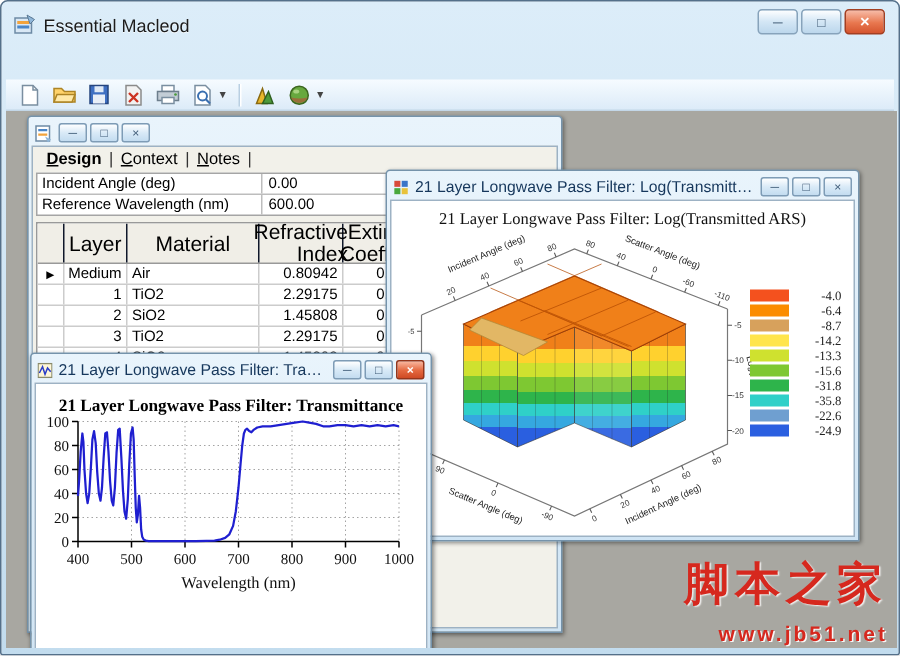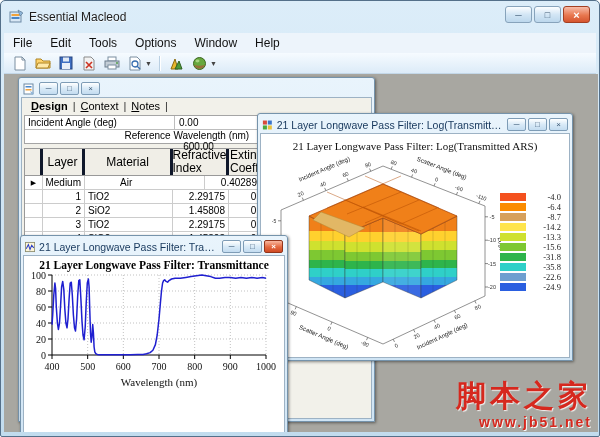--- a/index.html
+++ b/index.html
@@ -41,48 +41,48 @@
   .wbtn.close-active{background:linear-gradient(#f9b79f,#e4683f 55%,#cf4a24);border-color:#93351b;color:#fff;font-weight:bold;}
   .wbody{position:relative;background:#f2f1ea;border:1px solid #9db2c4;overflow:hidden;box-sizing:border-box;}
   #design-win{left:14px;top:3px;width:357px;height:345px;z-index:1;}
   #design-win .wbody{height:322px;}
   .tabstrip{height:16px;display:flex;align-items:center;padding-left:6px;font-size:11px;color:#000;}
   .tab{padding:1px 3px;}
   .tab.active{font-weight:bold;}
   .tabsep{padding:1px 2px;color:#333;}
   .fields{margin:1px 2px 4px 2px;border:1px solid #a5a5a5;background:#fff;}
   .frow{display:flex;height:13px;border-bottom:1px solid #bdbdbd;font-size:10px;align-items:center;}
-  .frow:last-child{border-bottom:none;flex-direction:column;}
+  .frow:last-child{border-bottom:none;}
   .flabel{width:150px;padding-left:3px;border-right:1px solid #bdbdbd;height:100%;display:flex;align-items:center;box-sizing:border-box;}
   .fvalue{flex:1;padding-left:4px;}
   .grid{margin:0 2px;border:1px solid #999;background:#fff;font-size:10px;overflow:hidden;}
   .ghead{display:flex;background:#f0eee7;border-bottom:1px solid #999;}
-  .hcell{border-right:3px solid #0f172a;height:26px;display:flex;align-items:center;justify-content:center;
-    text-align:left;font-size:12px;line-height:1.05;padding:0 1px;box-sizing:border-box;flex:0 0 auto;}
+  .hcell{border-right:1px solid #0f172a;height:26px;display:flex;align-items:center;justify-content:center;
+    text-align:right;font-size:14px;line-height:1.05;padding:0 1px;box-sizing:border-box;flex:0 0 auto;}
   .grow{display:flex;border-bottom:1px solid #cccccc;height:13px;}
   .gcell{border-right:1px solid #cccccc;display:flex;align-items:center;padding:0 3px;
     box-sizing:border-box;overflow:hidden;white-space:nowrap;flex:0 0 auto;}
   #plot3d-win{left:253px;top:39px;width:316px;height:248px;z-index:2;}
   #plot3d-win .wbody{background:#fff;height:225px;}
   .p3title{text-align:center;font-family:"Liberation Serif",serif;font-size:11px;color:#111;margin-top:6px;}
   #surf3d{position:absolute;left:0;top:18px;}
   #legend3d{position:absolute;right:8px;top:58px;}
   .lrow{display:flex;align-items:center;height:10px;}
   .lswatch{width:26px;height:8px;margin-right:5px;}
   .llabel{font-family:"Liberation Serif",serif;font-size:8.5px;color:#222;width:30px;text-align:right;}
   #trans-win{left:16px;top:161px;width:268px;height:215px;z-index:3;}
   #trans-win .wbody{background:#fff;height:192px;}
-  .t2title{font-family:"Liberation Serif",serif;font-weight:bold;font-size:11.5px;text-align:center;margin-top:3px;color:#000;}
+  .t2title{font-family:"Liberation Serif",serif;font-weight:bold;font-size:11.5px;text-align:center;margin-top:9px;color:#000;}
   .t2cap{font-family:"Liberation Serif",serif;font-size:11px;margin:12px 0 0 16px;color:#111;}
   #transplot{display:block;margin-top:0px;}
   
   #wm{position:absolute;right:6px;bottom:3px;text-align:right;color:#d6281e;line-height:1;}
   #wm1{font-size:30px;font-weight:bold;font-family:"Liberation Serif",serif;letter-spacing:4px;
     text-shadow:1px 1px 1px rgba(255,255,255,.85);}
-  #wm2{font-size:14px;font-weight:bold;letter-spacing:2px;margin-top:4px;
+  #wm2{font-size:14px;font-weight:bold;letter-spacing:2px;margin-top:10px;
     text-shadow:1px 1px 0 rgba(255,255,255,.9);}
 </style>
 </head>
 <body>
 
 <div id="main">
 
   <div class="mtitlebar">
     <svg class="appicon" width="15" height="15" viewBox="0 0 15 15">
       <rect x="1" y="3" width="11" height="10" fill="#d9e8f5" stroke="#6d8aa5"></rect>
@@ -91,28 +91,20 @@
       <path d="M9 1 L14 4 L11 7 Z" fill="#8fb6d9" stroke="#55748f" stroke-width="0.6"></path>
     </svg>
     <span class="mtitle">Essential Macleod</span>
     <span class="mbtns">
       <span class="mbtn">─</span>
       <span class="mbtn">□</span>
       <span class="mbtn close">×</span>
     </span>
   </div>
 
-  <div class="menubar" id="menubar">
-      <span class="mitem">File</span>
-      <span class="mitem">Edit</span>
-      <span class="mitem">Tools</span>
-      <span class="mitem">Options</span>
-      <span class="mitem">Window</span>
-      <span class="mitem">Help</span>
-    </div>
 
   <div class="toolbar">
     <span class="tbtn">
       <svg width="14" height="15" viewBox="0 0 14 15">
           <path d="M2 1 H9 L12 4 V14 H2 Z" fill="#fff" stroke="#7a8ea0"></path>
           <path d="M9 1 L9 4 L12 4" fill="none" stroke="#7a8ea0"></path>
         </svg>
     </span>
     <span class="tbtn">
       <svg width="16" height="14" viewBox="0 0 16 14">
@@ -207,22 +199,22 @@
               <div class="hcell" style="width: 42px;">Layer</div>
               <div class="hcell" style="width: 88px;">Material</div>
               <div class="hcell" style="width: 56px;">Refractive Index</div>
               <div class="hcell" style="width: 62px;">Extinction Coefficient</div>
               <div class="hcell" style="width: 78px;">Thickness</div>
             </div>
           <div id="grows">
               <div class="grow">
                 <div class="gcell" style="width: 18px; justify-content: center; font-size: 7px;">▶</div>
                 <div class="gcell" style="width: 42px; justify-content: flex-end;">Medium</div>
-                <div class="gcell" style="width: 88px; justify-content: flex-start; margin-left: 32px;">Air</div>
-                <div class="gcell" style="width: 56px; justify-content: flex-end;">0.40289</div>
+                <div class="gcell" style="width: 88px; justify-content: flex-start;">Air</div>
+                <div class="gcell" style="width: 56px; justify-content: flex-end;">0.80942</div>
                 <div class="gcell" style="width: 62px; justify-content: flex-end;">0.00000</div>
                 <div class="gcell" style="width: 78px; justify-content: flex-start;"></div>
               </div>
               <div class="grow">
                 <div class="gcell" style="width: 18px; justify-content: center;"></div>
                 <div class="gcell" style="width: 42px; justify-content: flex-end;">1</div>
                 <div class="gcell" style="width: 88px; justify-content: flex-start;">TiO2</div>
                 <div class="gcell" style="width: 56px; justify-content: flex-end;">2.29175</div>
                 <div class="gcell" style="width: 62px; justify-content: flex-end;">0.00000</div>
                 <div class="gcell" style="width: 78px; justify-content: flex-start;">0</div>

